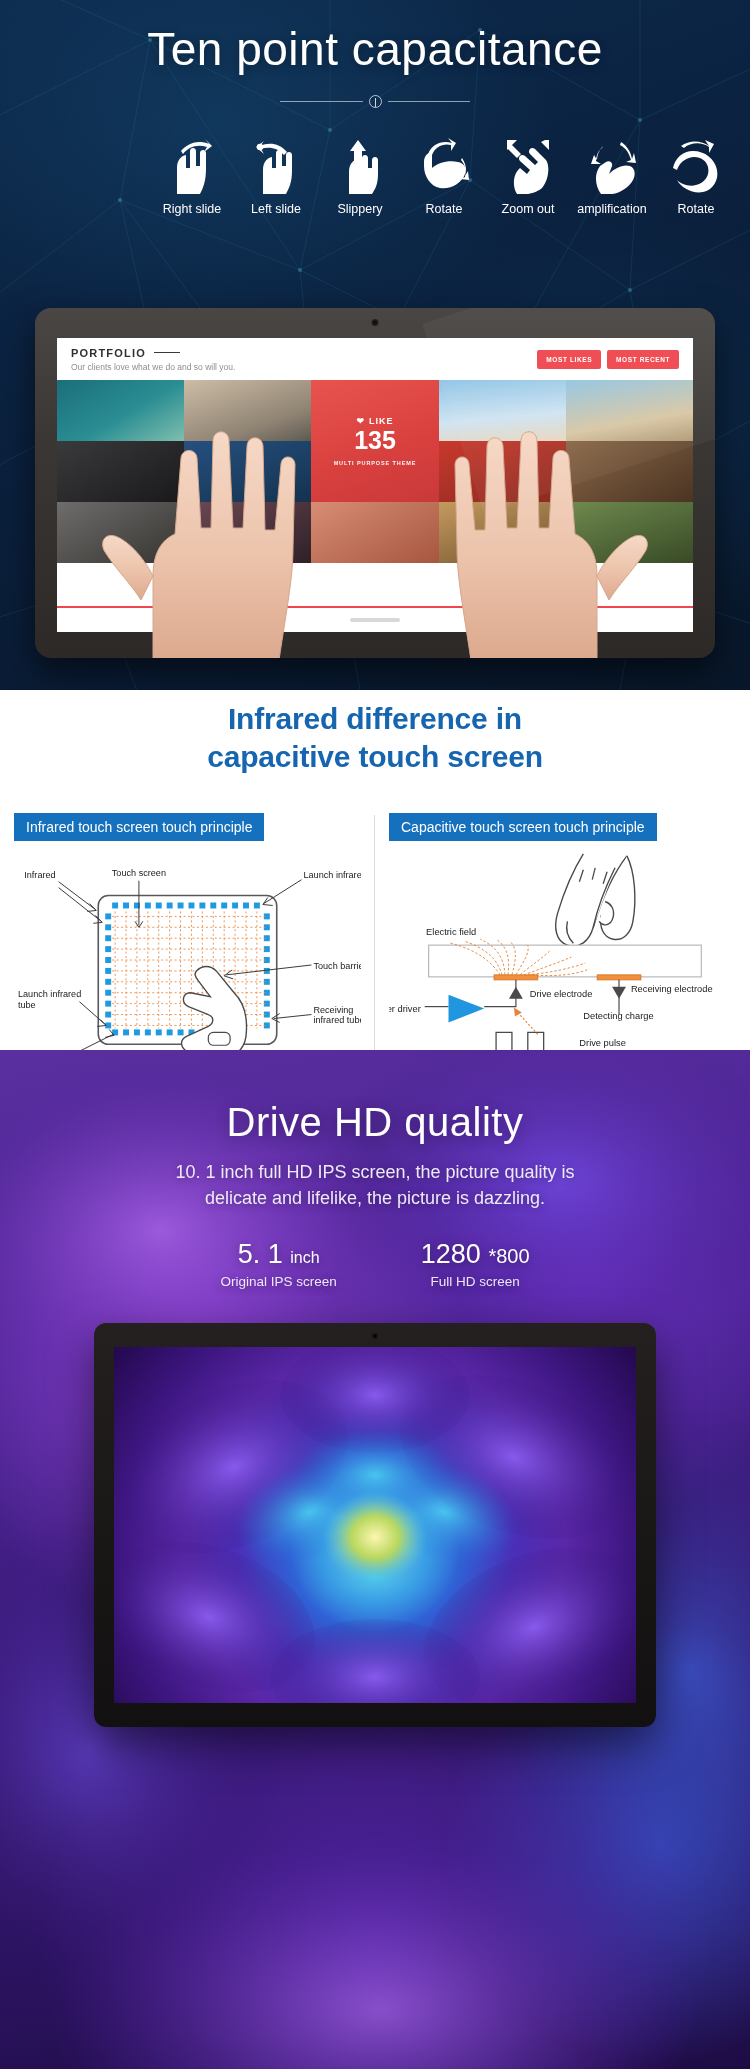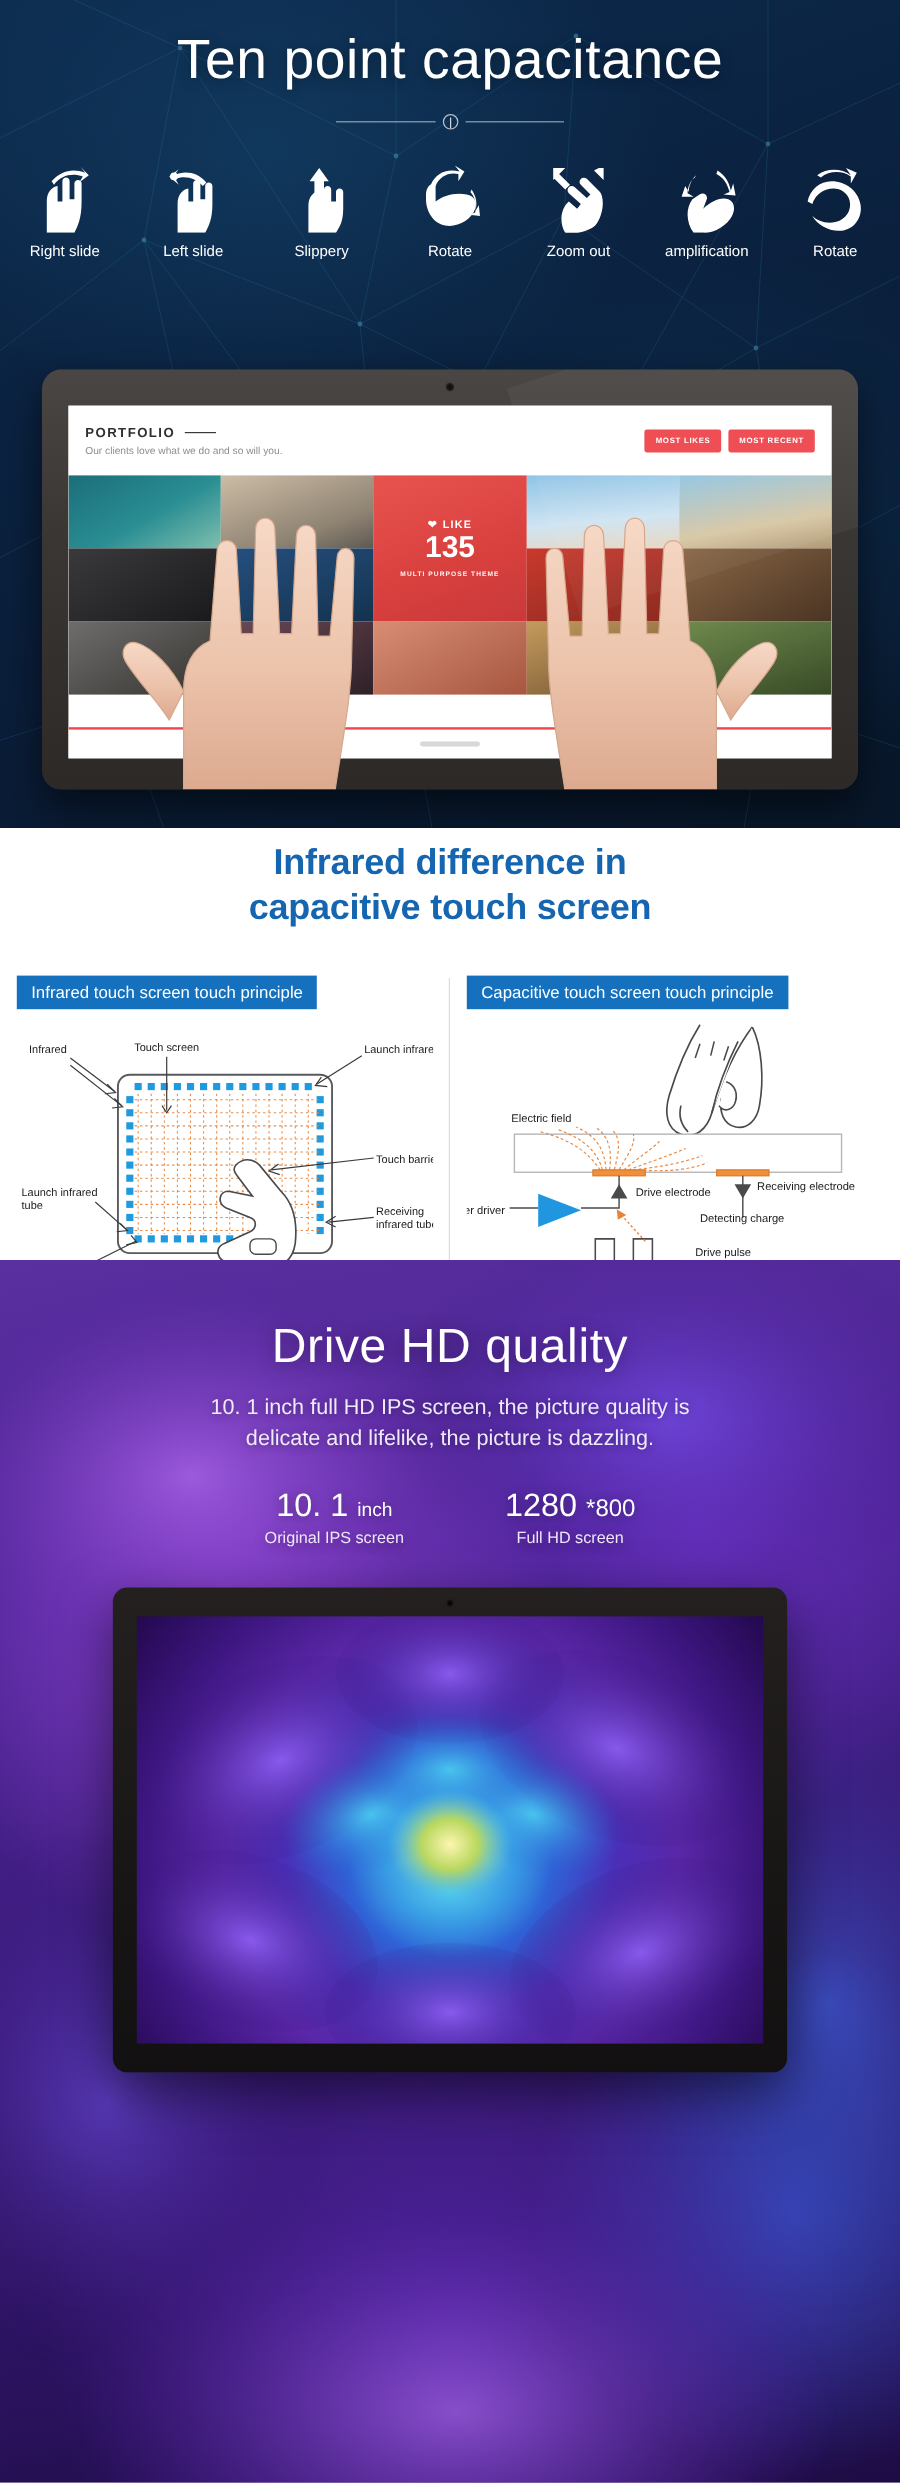--- a/index.html
+++ b/index.html
@@ -47,21 +47,21 @@
   .sec-capacitance .subtitle{
     position:relative; z-index:4;
     text-align:center; color:#e2ecf5;
     font-size:14.5px; font-weight:300; line-height:1.55;
     margin-top:14px;
   }
 
   .gestures{
     position:relative; z-index:4;
     margin-top:26px;
-    display:flex; justify-content:space-between;
+    display:flex; justify-content:flex-end;
     padding:0 12px;
   }
   .gesture{ width:84px; text-align:center; }
   .gesture .glyph{
     height:58px; display:flex; align-items:flex-end; justify-content:center;
   }
   .gesture .glyph svg{ display:block; }
   .gesture .glabel{
     margin-top:8px; color:#ffffff; font-size:12.5px; font-weight:400;
     white-space:nowrap;
@@ -89,21 +89,21 @@
   .cam{
     position:absolute; top:11px; left:50%; transform:translateX(-50%);
     width:7px;height:7px;border-radius:50%;
     background:#15100f; box-shadow:inset 0 0 2px #4e4a49;
   }
   .screen{
     width:100%; height:100%;
     background:#ffffff; overflow:hidden; position:relative;
   }
   .pf-header{
-    height:58px; background:#fff; position:relative;
+    height:42px; background:#fff; position:relative;
     display:flex; align-items:center; padding:0 14px;
   }
   .pf-brand{ }
   .pf-title{
     font-size:11px; font-weight:700; letter-spacing:1.2px; color:#2f2f2f;
     display:flex; align-items:center; gap:8px;
   }
   .pf-title .rule{ display:block; width:26px; height:1.5px; background:#3a3a3a; }
   .pf-sub{ font-size:8.5px; color:#8e8e8e; margin-top:3px; }
   .pf-btns{ margin-left:auto; display:flex; gap:6px; }
@@ -665,21 +665,21 @@
   <div class="hd-inner">
     <h2 class="hd-title">Drive HD quality</h2>
     <div class="hd-sub">
       <div>10. 1 inch full HD IPS screen, the picture quality is</div>
       <div>delicate and lifelike, the picture is dazzling.</div>
     </div>
 
     <div class="hd-specs">
       <div class="spec">
         <div class="big">
-          <span>10. 1</span>
+          <span>5. 1</span>
           <span class="unit">inch</span>
         </div>
         <div class="cap">Original IPS screen</div>
       </div>
       <div class="spec">
         <div class="big">
           <span>1280</span>
           <span class="star">*800</span>
         </div>
         <div class="cap">Full HD screen</div>

